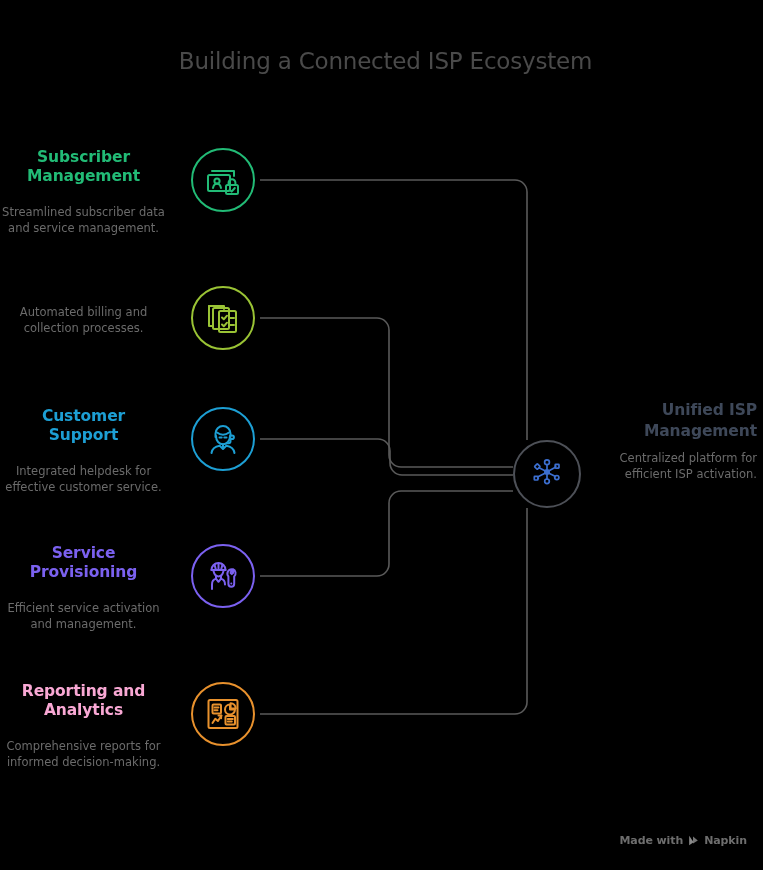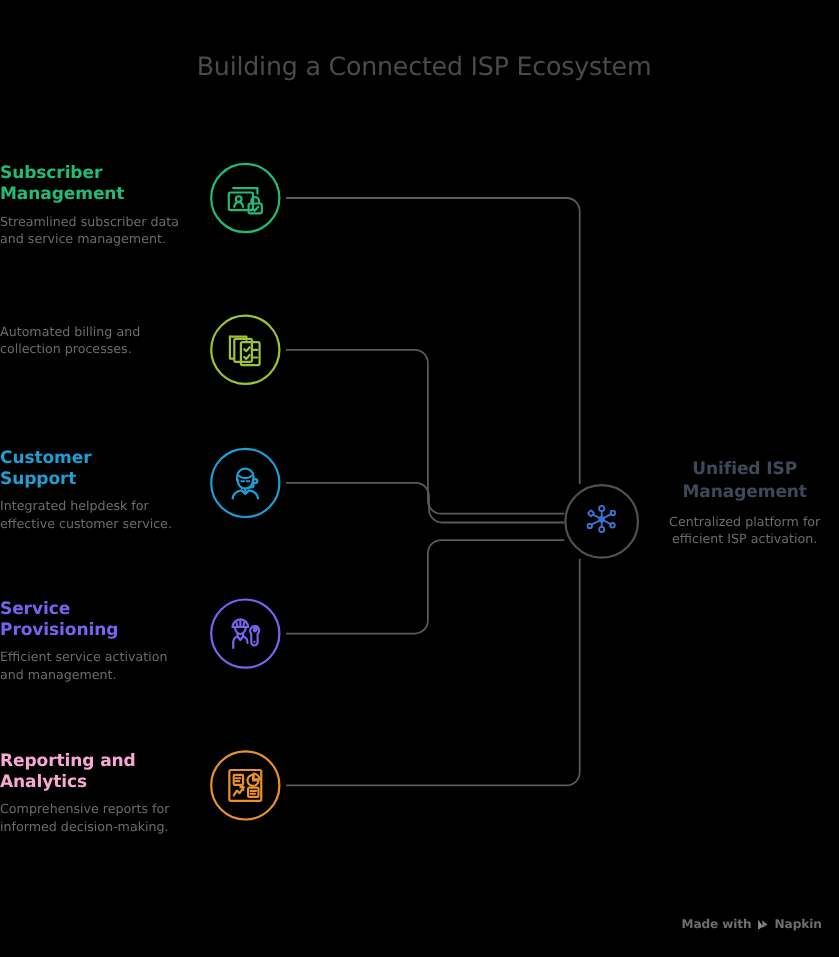--- a/index.html
+++ b/index.html
@@ -45,31 +45,31 @@
   .branch {
     position: absolute;
     left: 0;
     width: 260px;
     display: flex;
     flex-direction: row;
     align-items: flex-start;
   }
   .branch-text {
     width: 176px;
-    text-align: left;
+    text-align: center;
     padding-right: 9px;
   }
   .branch-title {
     font-size: 15.5px;
     font-weight: 700;
     line-height: 19px;
     letter-spacing: -0.1px;
   }
   .branch-desc {
-    margin-top: 7px;
+    margin-top: 18px;
     font-size: 11.5px;
     line-height: 16px;
     color: #6b6b6b;
     font-weight: 400;
   }
   .icon-wrap {
     position: absolute;
     width: 64px;
     height: 64px;
     border-radius: 50%;
@@ -89,23 +89,23 @@
     height: 68px;
     border-radius: 50%;
     border: 2px solid #4d5057;
     display: flex;
     align-items: center;
     justify-content: center;
   }
   #hub-text {
     position: absolute;
     left: 597px;
-    top: 416px;
+    top: 400px;
     width: 160px;
-    text-align: center;
+    text-align: right;
   }
   #hub-title {
     font-size: 15.5px;
     font-weight: 600;
     line-height: 21px;
     color: #3e4859;
     letter-spacing: -0.1px;
   }
   #hub-desc {
     margin-top: 8px;

